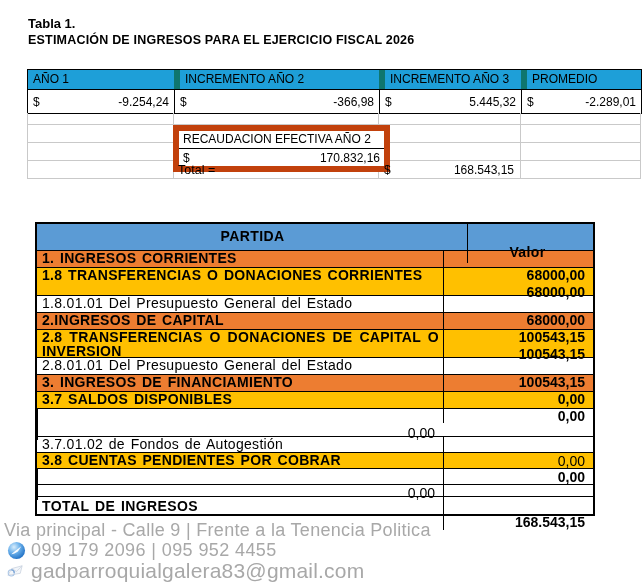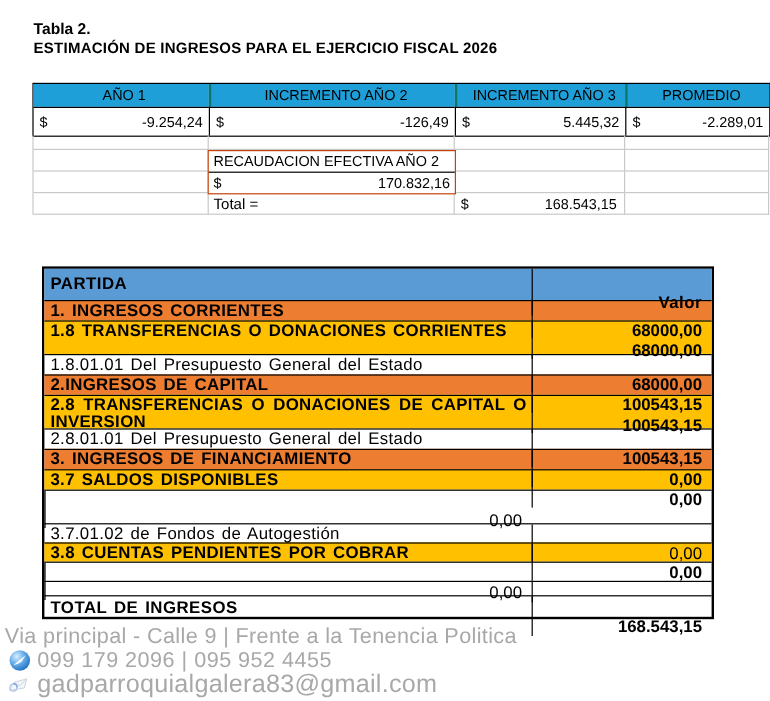--- a/index.html
+++ b/index.html
@@ -9,44 +9,44 @@
     -webkit-font-smoothing:antialiased;
   }
   .page{position:absolute;inset:0;}
 
   
   #t1{position:absolute;left:28px;top:16px;font-size:13px;font-weight:bold;}
   #t2{position:absolute;left:28px;top:33px;font-size:12.5px;font-weight:bold;letter-spacing:.2px;}
 
   
   #est{position:absolute;left:27px;top:69px;width:613px;border:1px solid #000;}
-  .est-grid{display:grid;grid-template-columns:146px 205px 142px 120px;text-align:center;}
+  .est-grid{display:grid;grid-template-columns:146px 205px 142px 120px;}
   .est-h{
     background:var(--cyan-header);height:19px;line-height:19px;font-size:12px;
-    padding-left:5px;white-space:nowrap;overflow:hidden;border-left:2px solid #0f766e;
+    padding-left:5px;white-space:nowrap;overflow:hidden;border-left:6px solid #0f766e;
   }
   .est-h.first{border-left:none;}
   .est-d{
     height:23px;border-top:1px solid #000;border-left:1px solid #000;
     display:flex;justify-content:space-between;align-items:center;
     font-size:12px;padding:0 5px;white-space:nowrap;
   }
   .est-d.first{border-left:none;}
 
   
   #gridsec{
     position:absolute;left:27px;top:113px;width:613px;
     display:grid;grid-template-columns:146px 205px 142px 120px;
     grid-template-rows:12px 18px 18px 18px;
     border-left:1px solid var(--grid-light);
   }
   #gridsec .gc{border-right:1px solid var(--grid-light);border-bottom:1px solid var(--grid-light);}
 
   
-  #recbox{position:absolute;left:173px;top:125px;width:205px;background:#fff;border:1px solid #c2410c;}
+  #recbox{position:absolute;left:173px;top:125px;width:205px;background:#fff;border:6px solid #c2410c;}
   #recbox .r1{height:17px;line-height:17px;font-size:12px;padding-left:4px;border-bottom:1px solid #000;white-space:nowrap;}
   #recbox .r2{height:17px;display:flex;justify-content:space-between;align-items:center;font-size:12px;padding:0 4px;}
   #total-label{position:absolute;left:178px;top:161px;height:18px;line-height:18px;font-size:12.5px;}
   #total-val{
     position:absolute;left:384px;top:161px;width:130px;height:18px;
     display:flex;justify-content:space-between;align-items:center;font-size:12px;
   }
 
   
   #partida{position:absolute;left:35px;top:222px;width:556px;border:2px solid #000;background:#fff;}
@@ -60,21 +60,21 @@
     border-left:1px solid #000;text-align:right;padding:17px 8px 0 2px;
     font-size:14px;line-height:14px;white-space:nowrap;
   }
   .h-head{height:26px;}
   .h-s{height:17px;}
   .h-s2{height:16px;}
   .h-d{height:28px;}
   .h-e{height:12px;}
   .h-t{height:18px;}
   .head{background:var(--blue-header);font-weight:bold;}
-  .head .lbl,.head .val{line-height:22px;font-size:14px;letter-spacing:.4px;}
+  .head .lbl,.head .val{text-align:center;line-height:22px;font-size:14px;letter-spacing:.4px;margin-left:24px;}
   .orange{background:var(--orange-row);font-weight:bold;}
   .yellow{background:var(--yellow-row);font-weight:bold;}
   .vbold .val{font-weight:bold;}
   .total-row{font-weight:bold;}
   .total-row .lbl{line-height:16px;letter-spacing:.4px;}
   .total-row .val{line-height:16px;}
 
   
   .foot{position:absolute;color:var(--footer-text);white-space:nowrap;}
   #f-addr{left:4px;top:520px;font-size:18px;letter-spacing:.3px;}
@@ -82,37 +82,37 @@
   #f-mail{left:31px;top:559px;font-size:21px;letter-spacing:.2px;}
   .f-icon{position:absolute;width:19px;height:19px;}
   #ic-phone{left:7px;top:541px;}
   #ic-mail{left:6px;top:561px;}
 </style>
 </head>
 <body>
 
 <div class="page">
 
-  <div id="t1">Tabla 2.</div>
+  <div id="t1">Tabla 1.</div>
   <div id="t2">ESTIMACIÓN DE INGRESOS PARA EL EJERCICIO FISCAL 2026</div>
 
   <div id="est">
     <div class="est-grid">
       <div class="est-h first">AÑO 1</div>
       <div class="est-h">INCREMENTO AÑO 2</div>
       <div class="est-h">INCREMENTO AÑO 3</div>
       <div class="est-h">PROMEDIO</div>
 
       <div class="est-d first">
         <span>$</span>
         <span>-9.254,24</span>
       </div>
       <div class="est-d">
         <span>$</span>
-        <span>-126,49</span>
+        <span>-366,98</span>
       </div>
       <div class="est-d">
         <span>$</span>
         <span>5.445,32</span>
       </div>
       <div class="est-d">
         <span>$</span>
         <span>-2.289,01</span>
       </div>
     </div>

